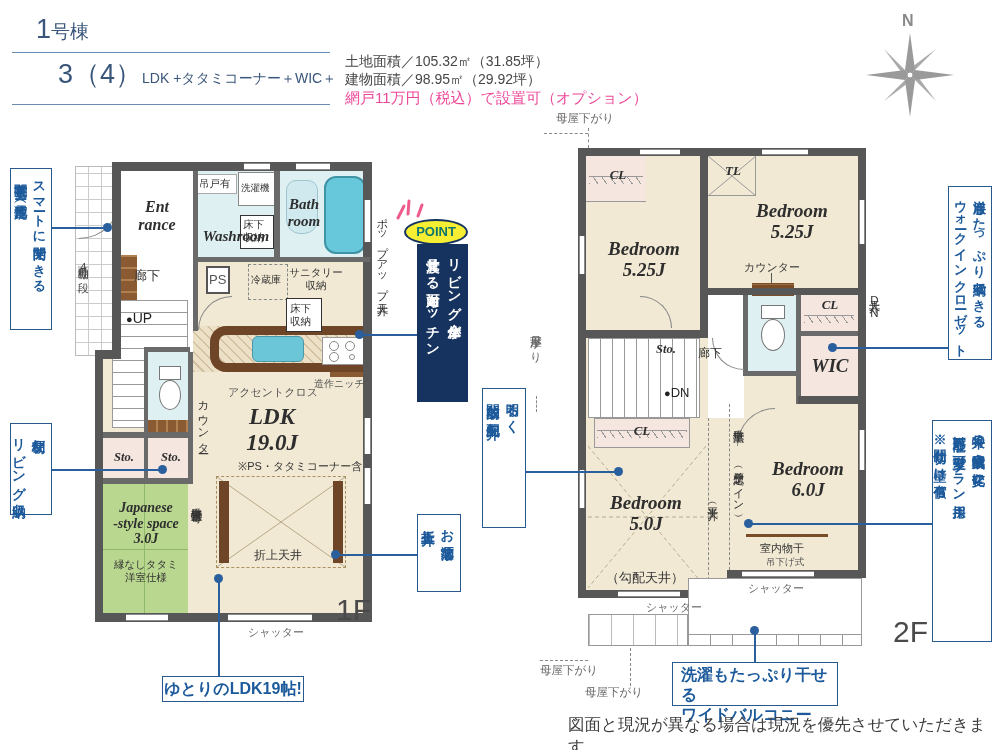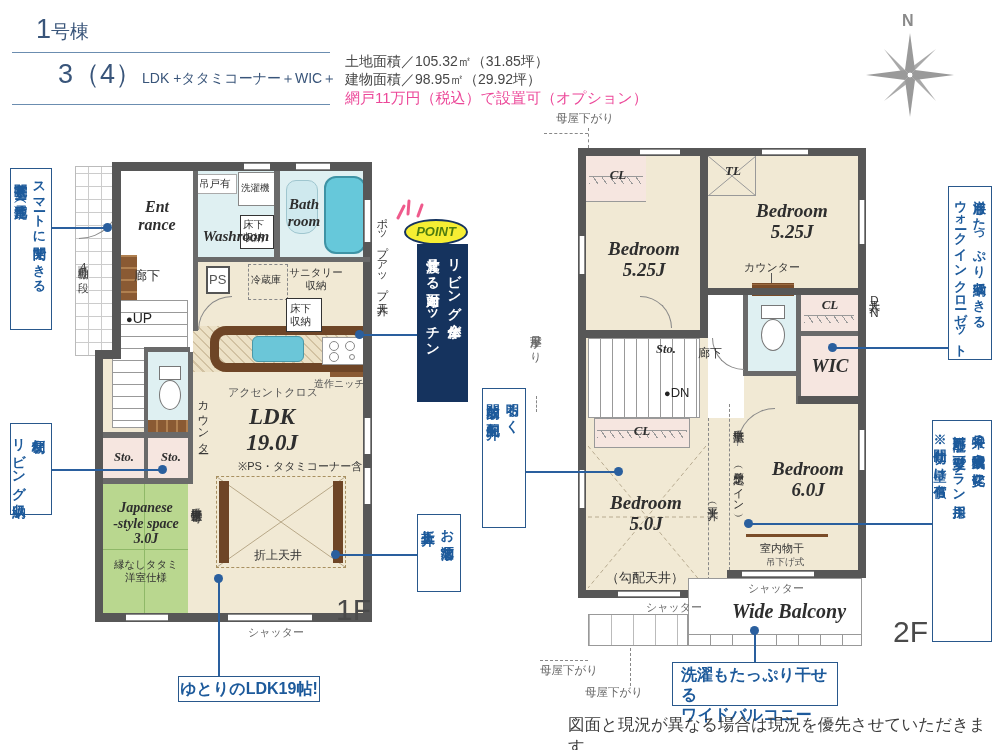--- a/index.html
+++ b/index.html
@@ -271,21 +271,20 @@
   <div class="jl" style="left:606px;top:570px;font-size:13px;">（勾配天井）</div>
   <div class="jl vtext" style="left:731px;top:420px;font-size:11.5px;">垂壁無</div>
   <div class="jl vtext" style="left:731px;top:462px;font-size:11px;">（壁想定ライン）</div>
   <div class="jl vtext" style="left:705px;top:498px;font-size:11px;">（平天井）</div>
   <div class="rlabel" style="left:758px;top:458px;width:100px;font-size:19px;">Bedroom
 6.0J</div>
   <div class="jl" style="left:760px;top:542px;font-size:11px;">室内物干</div>
   <div class="gl" style="left:766px;top:556px;font-size:9.5px;color:#555;">吊下げ式</div>
   <div class="gl" style="left:748px;top:582px;font-size:11px;">シャッター</div>
   <div class="gl" style="left:646px;top:601px;font-size:11px;">シャッター</div>
-  <div class="rlabel" style="left:716px;top:600px;width:146px;font-size:20px;">Wide Balcony</div>
   <div class="gl" style="left:556px;top:112px;font-size:11.5px;">母屋下がり</div>
   <div class="dashh" style="left:544px;top:133px;width:44px;"></div>
   <div class="dashv" style="left:588px;top:128px;height:20px;"></div>
   <div class="gl vtext" style="left:528px;top:326px;font-size:11.5px;position:absolute;">母屋下がり</div>
   <div class="dashv" style="left:536px;top:396px;height:16px;"></div>
   <div class="gl" style="left:540px;top:664px;font-size:11.5px;">母屋下がり</div>
   <div class="dashh" style="left:540px;top:660px;width:48px;"></div>
   <div class="gl" style="left:585px;top:686px;font-size:11.5px;">母屋下がり</div>
   <div class="dashv" style="left:630px;top:648px;height:38px;"></div>
   <div class="gl" style="left:893px;top:614px;font-size:30px;color:#4a4a4a;">2F</div>
@@ -302,21 +301,21 @@
 
   <svg width="30" height="28" viewBox="0 0 30 28" style="position:absolute;left:394px;top:196px;">
     <line x1="4" y1="22" x2="10" y2="10" stroke="#ef5a8c" stroke-width="3" stroke-linecap="round"></line>
     <line x1="14" y1="18" x2="15" y2="5" stroke="#ef5a8c" stroke-width="3" stroke-linecap="round"></line>
     <line x1="24" y1="20" x2="28" y2="9" stroke="#ef5a8c" stroke-width="3" stroke-linecap="round"></line>
   </svg>
   <div class="cline" style="left:362px;top:334px;width:56px;height:1.5px;"></div>
   <div class="dot" style="left:355px;top:330px;"></div>
   <div class="abs annv" style="left:417px;top:244px;width:51px;height:158px;background:#15335e;color:#fff;font-weight:bold;font-size:13.5px;white-space:pre-line;line-height:1.6;box-sizing:border-box;">リビング全体が
 見渡せる対面キッチン</div>
-  <div class="abs" style="left:404px;top:219px;width:64px;height:26px;background:#f6ee33;border:2px solid #15335e;border-radius:50%;box-sizing:border-box;color:#4d7c0f;font-weight:bold;font-size:13px;text-align:center;line-height:22px;z-index:5;font-style:italic;">POINT</div>
+  <div class="abs" style="left:404px;top:219px;width:64px;height:26px;background:#f6ee33;border:2px solid #15335e;border-radius:50%;box-sizing:border-box;color:#0f766e;font-weight:bold;font-size:13px;text-align:center;line-height:22px;z-index:5;">POINT</div>
 
   <div class="ann annv" style="left:417px;top:514px;width:44px;height:78px;font-size:13.5px;">お洒落な
 折上天井</div>
   <div class="cline" style="left:338px;top:554px;width:79px;height:1.5px;"></div>
   <div class="dot" style="left:331px;top:550px;"></div>
 
   <div class="ann annv" style="left:482px;top:388px;width:44px;height:140px;font-size:13.5px;">明るく
 開放的な勾配天井</div>
   <div class="cline" style="left:526px;top:471px;width:92px;height:1.5px;"></div>
   <div class="dot" style="left:614px;top:467px;"></div>
@@ -325,21 +324,21 @@
 ウォークインクローゼット</div>
   <div class="cline" style="left:836px;top:347px;width:112px;height:1.5px;"></div>
   <div class="dot" style="left:828px;top:343px;"></div>
 
   <div class="ann annv" style="left:932px;top:420px;width:60px;height:222px;font-size:13px;line-height:1.48;">将来の家族構成の変化に
 対応可能な可変型プラン採用！
 ※間仕切り壁は有償</div>
   <div class="cline" style="left:752px;top:523px;width:180px;height:1.5px;"></div>
   <div class="dot" style="left:744px;top:519px;"></div>
 
-  <div class="ann" style="left:178px;top:676px;width:142px;height:26px;font-size:16px;text-align:center;line-height:24px;">ゆとりのLDK19帖!</div>
+  <div class="ann" style="left:162px;top:676px;width:142px;height:26px;font-size:16px;text-align:center;line-height:24px;">ゆとりのLDK19帖!</div>
   <div class="cline" style="left:218px;top:582px;width:1.5px;height:94px;"></div>
   <div class="dot" style="left:214px;top:574px;"></div>
 
   <div class="ann" style="left:672px;top:662px;width:166px;height:44px;font-size:16px;text-align:left;padding:2px 8px;line-height:1.25;">洗濯もたっぷり干せる
 ワイドバルコニー</div>
   <div class="cline" style="left:754px;top:634px;width:1.5px;height:28px;"></div>
   <div class="dot" style="left:750px;top:626px;"></div>
 
   <div class="abs" style="left:568px;top:714px;font-size:16.5px;color:#3d3d3d;">図面と現況が異なる場合は現況を優先させていただきます。</div>
 

